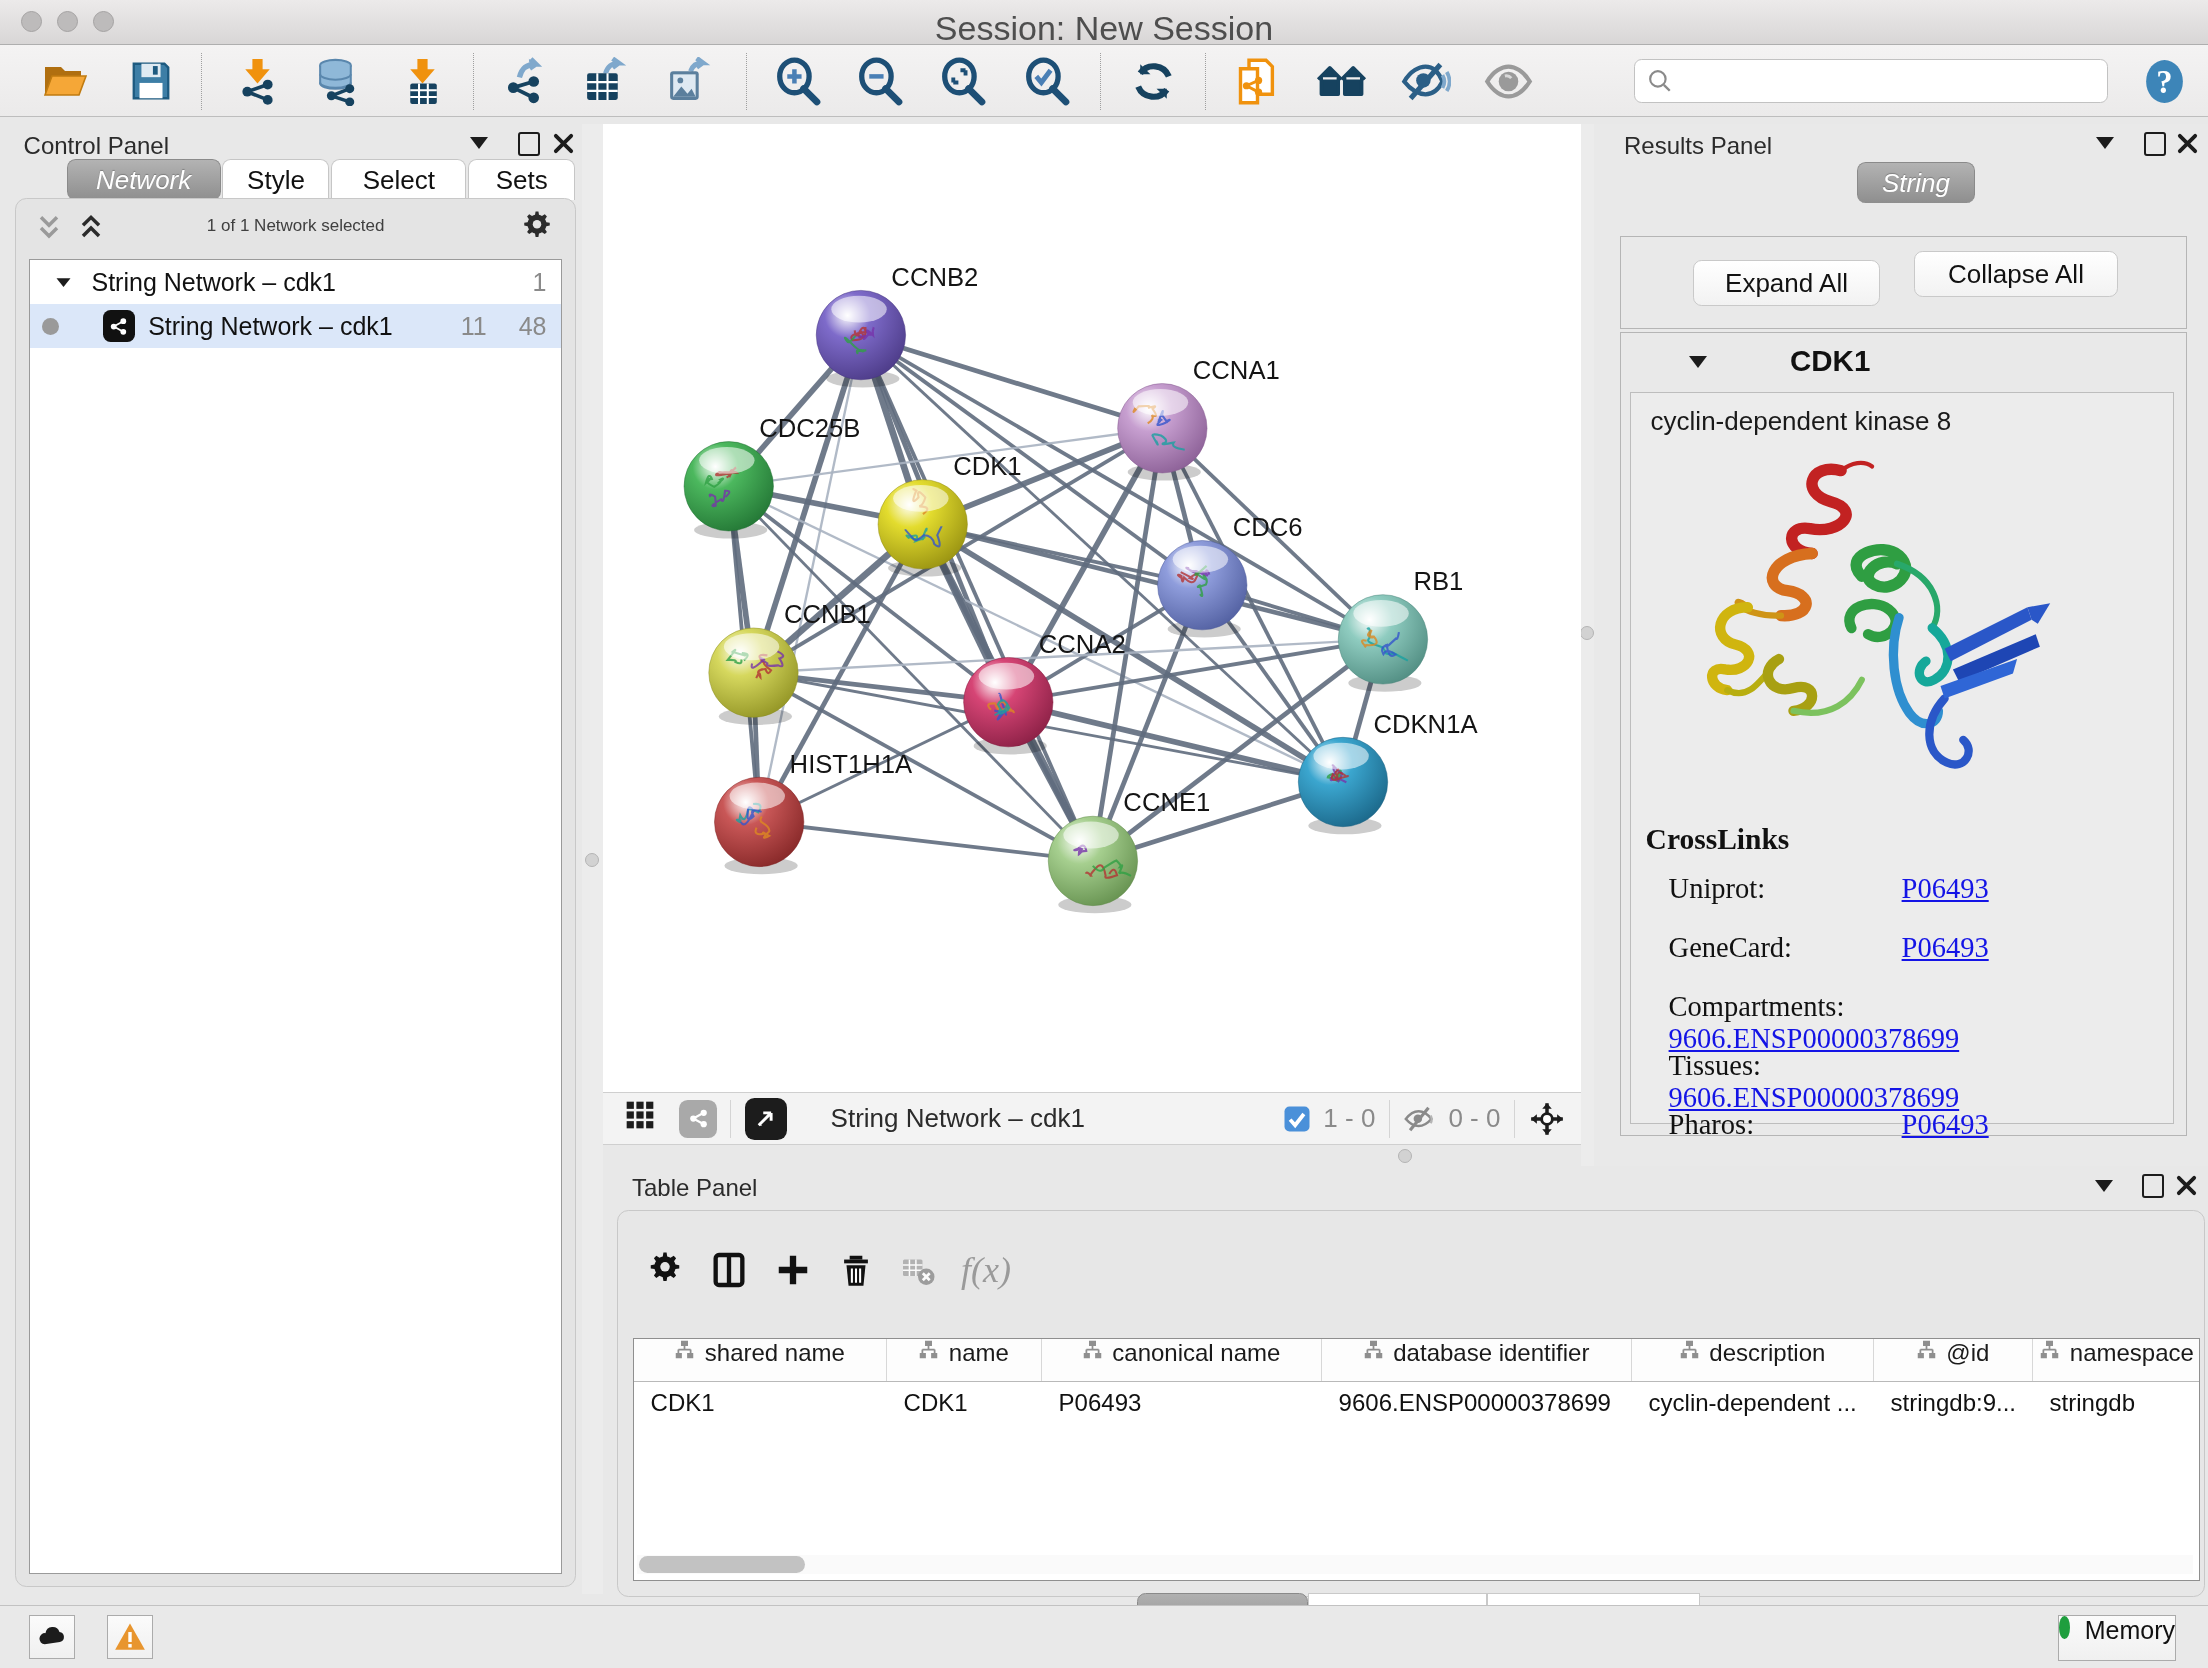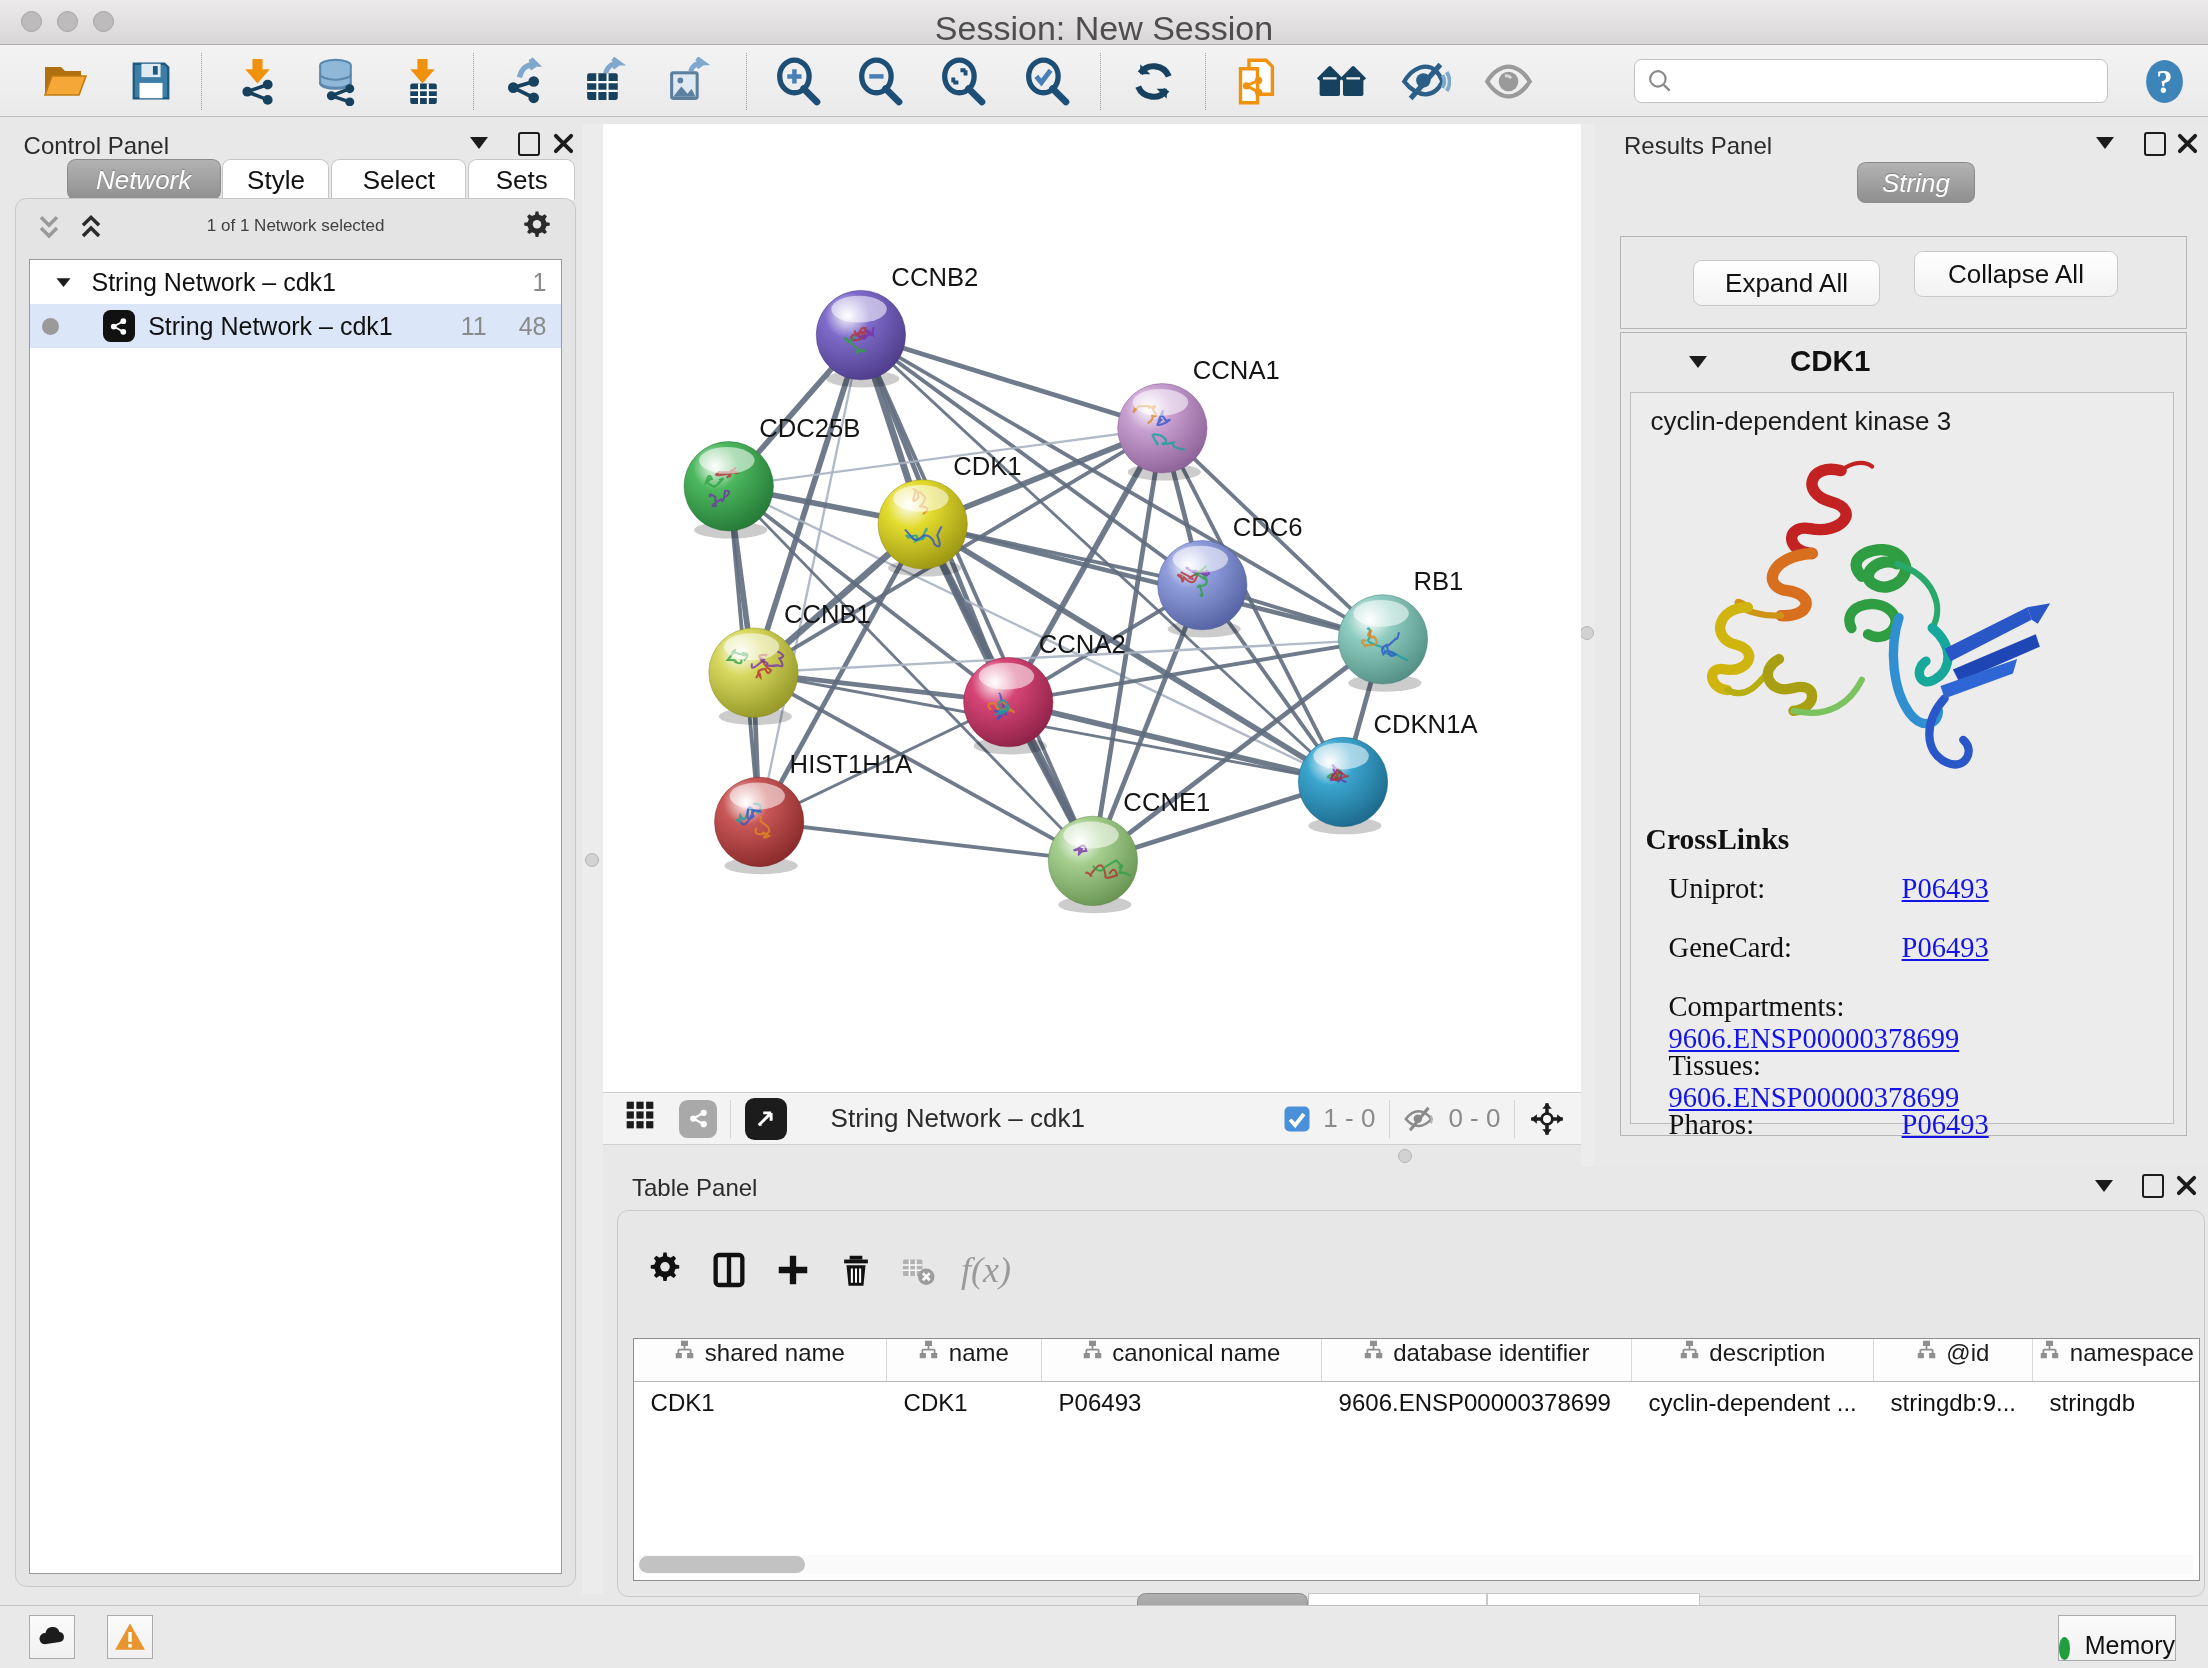--- a/index.html
+++ b/index.html
@@ -78,21 +78,21 @@
   .hthumb{position:absolute;left:1.9px;top:1px;width:166px;height:17px;background:#c2c2c2;border-radius:8.6px;}
   .btabs{position:absolute;left:519px;top:382px;display:flex;}
   .btab{height:42px;background:#fff;border:1px solid #c9c9c9;display:flex;align-items:center;justify-content:center;
     font-size:26px;color:#111;}
   .btab.sel{background:linear-gradient(#b0b0b0,#8e8e8e);color:#fff;border-color:#8a8a8a;border-radius:8.6px;}
   
   .statusbar{position:absolute;left:0;top:1605px;width:2208px;height:63px;background:#e9e9e9;border-top:1px solid #c2c2c2;}
   .sbtn{position:absolute;top:8.6px;width:46px;height:44px;background:linear-gradient(#fbfbfb,#f0f0f0);
     border:1.9px solid #ababab;display:flex;align-items:center;justify-content:center;box-sizing:border-box;}
   .membtn{position:absolute;right:32px;top:8.6px;width:116px;height:44px;background:linear-gradient(#fbfbfb,#f0f0f0);
-    border:1px solid #ababab;display:flex;align-items:flex-end;justify-content:center;gap:15px;font-size:25px;color:#111;}
+    border:1px solid #ababab;display:flex;align-items:flex-start;justify-content:center;gap:15px;font-size:25px;color:#111;}
   .memdot{width:23px;height:23px;border-radius:50%;background:#1f9e3e;}
 </style>
 </head>
 <body>
 
 <div class="app">
 
   <div class="titlebar">
     <div class="tlight" style="left:21px"></div>
     <div class="tlight" style="left:57px"></div>
@@ -608,21 +608,21 @@
     <div class="rbox" style="left:26px;top:112px;width:565px;height:91px">
       <div class="btn" style="position:absolute;left:72px;top:23px;width:185px;height:44px">Expand All</div>
       <div class="btn" style="position:absolute;left:293px;top:14px;width:202px;height:44px">Collapse All</div>
     </div>
     <div class="rbox" style="left:26px;top:208px;width:565px;height:802px">
       <div style="position:absolute;left:68px;top:23px">
           <div class="tri-down"></div>
         </div>
       <div style="position:absolute;left:169px;top:11.4px;font-size:29.5px;font-weight:bold;color:#111">CDK1</div>
       <div style="position:absolute;left:8.6px;top:59px;width:544px;height:732px;background:#ececec;border:1px solid #bdbdbd;box-sizing:border-box">
-        <div style="position:absolute;left:20px;top:13.3px;font-size:26px;color:#1a1a1a">cyclin-dependent kinase 3</div>
+        <div style="position:absolute;left:20px;top:13.3px;font-size:26px;color:#1a1a1a">cyclin-dependent kinase 8</div>
 
         <svg width="399" height="352" viewBox="0 0 380 340" style="position:absolute;left:52px;top:59px">
           <g fill="none" stroke-linecap="round">
             <path d="M150 18 C120 10,110 40,140 48 C170 56,150 80,120 74 C96 70,96 96,122 98" stroke="#c22222" stroke-width="11"></path>
             <path d="M122 98 C82 100,72 130,98 134 C126 138,120 160,92 158" stroke="#d76f1e" stroke-width="11"></path>
             <path d="M92 158 C50 160,40 134,60 150" stroke="#cf9416" stroke-width="6"></path>
             <path d="M60 150 C30 150,24 180,48 186 C72 192,60 214,38 210 C20 206,22 228,40 230" stroke="#d0b50f" stroke-width="10"></path>
             <path d="M40 230 C60 240,70 224,90 200" stroke="#b8ae10" stroke-width="6"></path>
             <path d="M90 200 C70 210,80 235,104 228 C128 221,128 248,104 250" stroke="#a8a012" stroke-width="10"></path>
             <path d="M104 250 C140 258,160 240,170 220" stroke="#7cc25e" stroke-width="6"></path>

